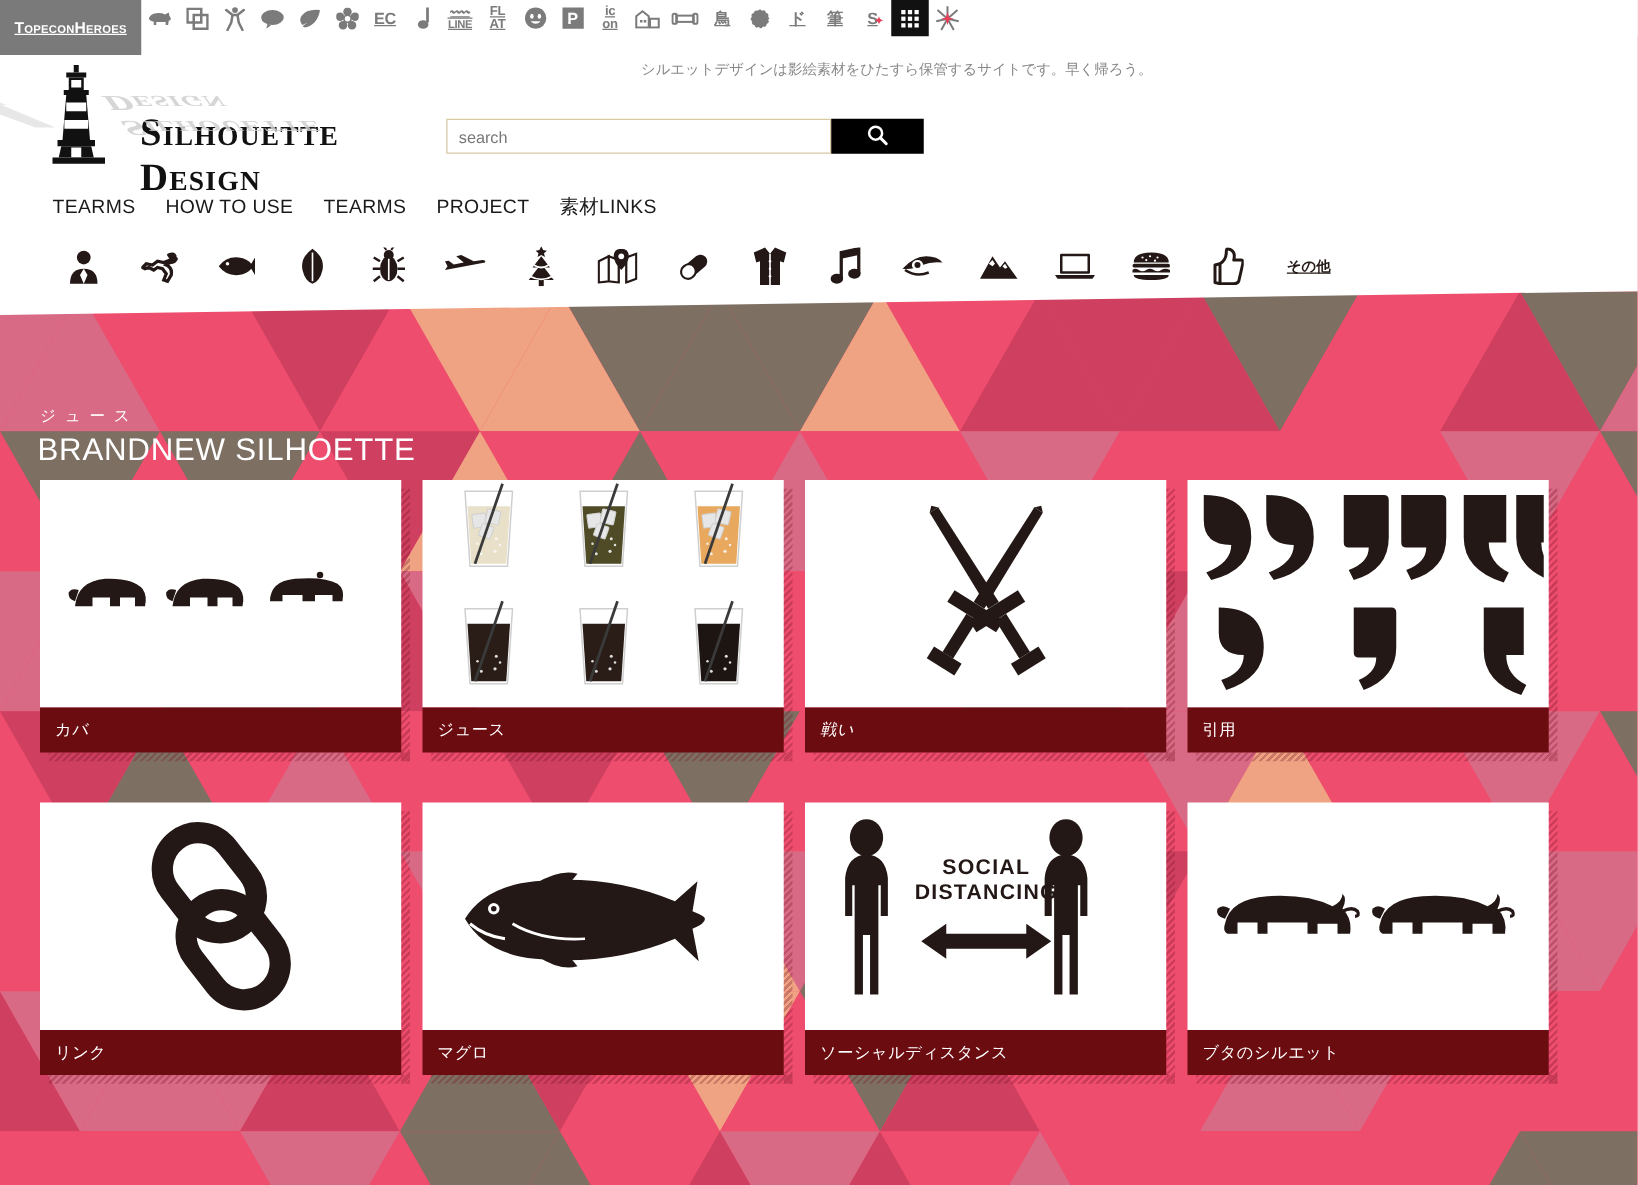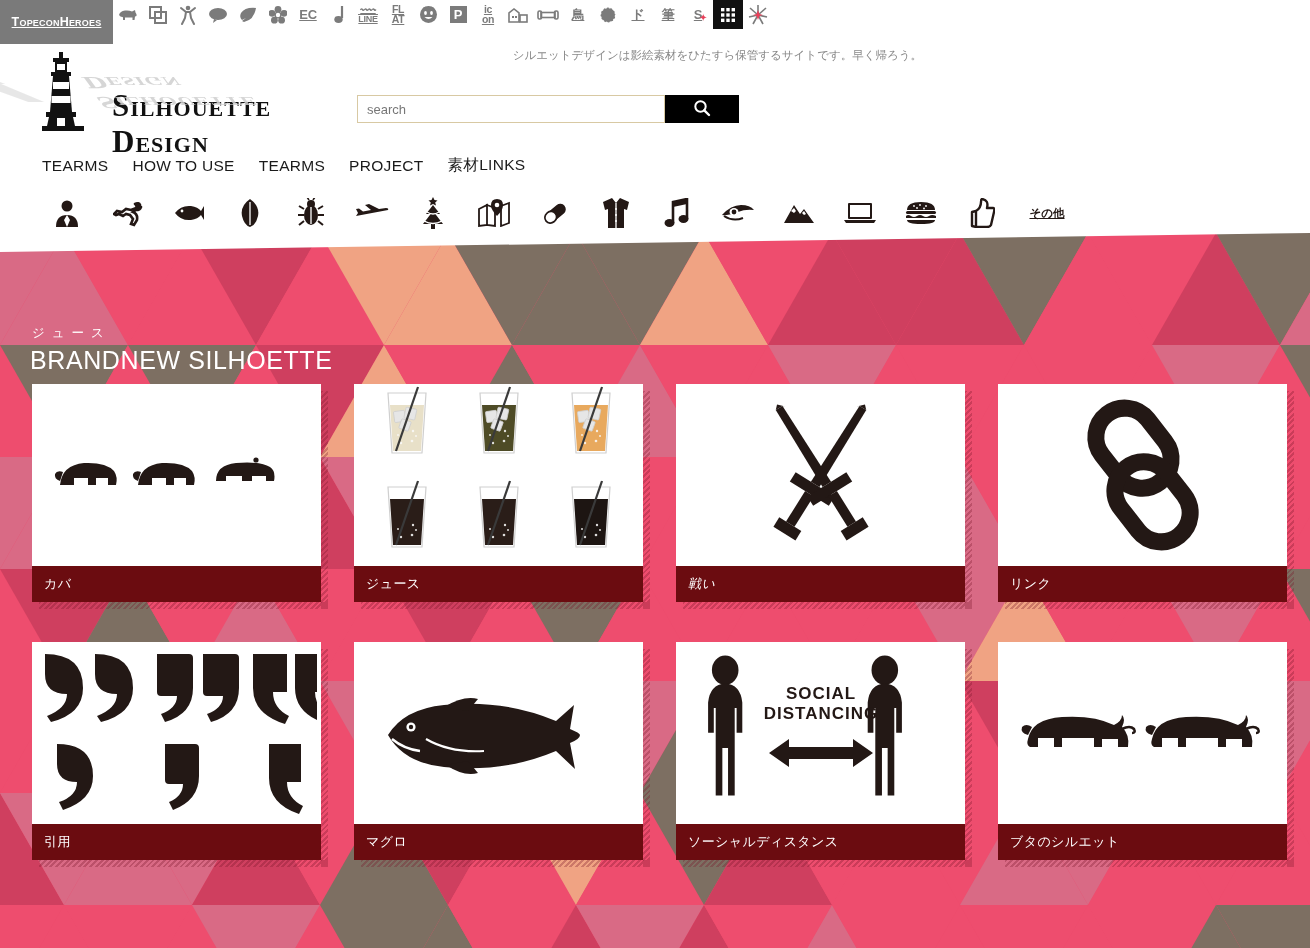--- a/index.html
+++ b/index.html
@@ -124,21 +124,21 @@
   #sec-title {
     position: absolute; left: 30px; top: 113px;
     color: #fff; font-size: 25px; letter-spacing: .6px; font-weight: normal;
   }
 
   #grid {
     position: absolute; left: 32px; top: 151px;
     width: 1254px;
     display: grid;
     grid-template-columns: repeat(4, 289px);
-    gap: 40px 33px;
+    gap: 40px 17px;
   }
   .card { position: relative; width: 289px; }
   .card::after {
     content: ""; position: absolute; right: -7px; top: 7px;
     width: 7px; height: 100%;
     background: repeating-linear-gradient(135deg, rgba(120,20,40,.30) 0 2px, rgba(255,255,255,0) 2px 4px);
   }
   .card::before {
     content: ""; position: absolute; left: 7px; bottom: -7px;
     width: 100%; height: 7px;
@@ -517,46 +517,46 @@
         <rect x="62" y="96" width="46" height="11" fill="#231815"></rect>
         <rect x="80" y="107" width="10" height="36" fill="#231815"></rect>
         <rect x="72" y="143" width="26" height="11" fill="#231815"></rect>
       </g>
           </svg>
         </div>
         <div class="cap">戦い</div>
       </a>
       <a href="#" class="card" style="text-decoration: none;">
         <div class="thumb">
-          <svg width="160" height="160" viewBox="0 0 160 160">
-      <g transform="rotate(-38 80 80)" fill="none" stroke="#231815" stroke-width="17" stroke-linecap="round">
-        <rect x="60" y="10" width="58" height="86" rx="29"></rect>
-        <rect x="42" y="64" width="58" height="86" rx="29"></rect>
-      </g>
-          </svg>
-        </div>
-        <div class="cap">リンク</div>
-      </a>
-      <a href="#" class="card" style="text-decoration: none;">
-        <div class="thumb">
           <svg width="280" height="170" viewBox="0 0 280 170">
       <g fill="#231815">
         <path d="M8 6 Q46 6 46 40 Q46 66 14 74 L10 68 Q30 60 30 46 Q8 46 8 26 Z"></path>
         <path d="M58 6 Q96 6 96 40 Q96 66 64 74 L60 68 Q80 60 80 46 Q58 46 58 26 Z"></path>
         <path d="M120 6 L152 6 Q156 6 156 10 L156 40 Q156 66 128 74 L124 66 Q140 60 140 48 L124 48 Q120 48 120 44 Z"></path>
         <path d="M166 6 L198 6 Q202 6 202 10 L202 40 Q202 66 174 74 L170 66 Q186 60 186 48 L170 48 Q166 48 166 44 Z"></path>
         <path d="M216 6 L250 6 L250 44 L236 44 Q236 60 252 68 L248 76 Q216 66 216 40 Z"></path>
         <path d="M258 6 L292 6 L292 44 L278 44 Q278 60 294 68 L290 76 Q258 66 258 40 Z"></path>
         <path d="M20 96 Q56 96 56 128 Q56 152 26 162 L22 154 Q40 148 40 134 Q20 134 20 116 Z"></path>
         <path d="M128 96 L158 96 Q162 96 162 100 L162 128 Q162 152 136 162 L132 154 Q146 148 146 136 L132 136 Q128 136 128 132 Z"></path>
         <path d="M232 96 L264 96 L264 134 L250 134 Q250 150 266 158 L262 166 Q232 156 232 130 Z"></path>
       </g>
           </svg>
         </div>
         <div class="cap">引用</div>
+      </a>
+      <a href="#" class="card" style="text-decoration: none;">
+        <div class="thumb">
+          <svg width="160" height="160" viewBox="0 0 160 160">
+      <g transform="rotate(-38 80 80)" fill="none" stroke="#231815" stroke-width="17" stroke-linecap="round">
+        <rect x="60" y="10" width="58" height="86" rx="29"></rect>
+        <rect x="42" y="64" width="58" height="86" rx="29"></rect>
+      </g>
+          </svg>
+        </div>
+        <div class="cap">リンク</div>
       </a>
       <a href="#" class="card" style="text-decoration: none;">
         <div class="thumb">
           <svg width="250" height="120" viewBox="0 0 250 120">
       <path d="M14 62 Q30 36 70 32 Q130 26 182 48 L200 32 L196 56 Q206 60 206 62 Q206 66 196 70 L201 96 L182 78 Q130 100 70 94 Q30 90 14 62 Z" fill="#231815"></path>
       <path d="M70 34 Q90 22 104 26 L94 38 Z" fill="#231815"></path>
       <path d="M72 92 Q90 104 104 100 L94 88 Z" fill="#231815"></path>
       <path d="M14 62 Q22 50 34 46 L28 62 L34 78 Q22 74 14 62 Z" fill="#fff" opacity=".0"></path>
       <circle cx="37" cy="54" r="4.6" fill="#fff"></circle>
             <circle cx="37" cy="54" r="2.2" fill="#231815"></circle>

